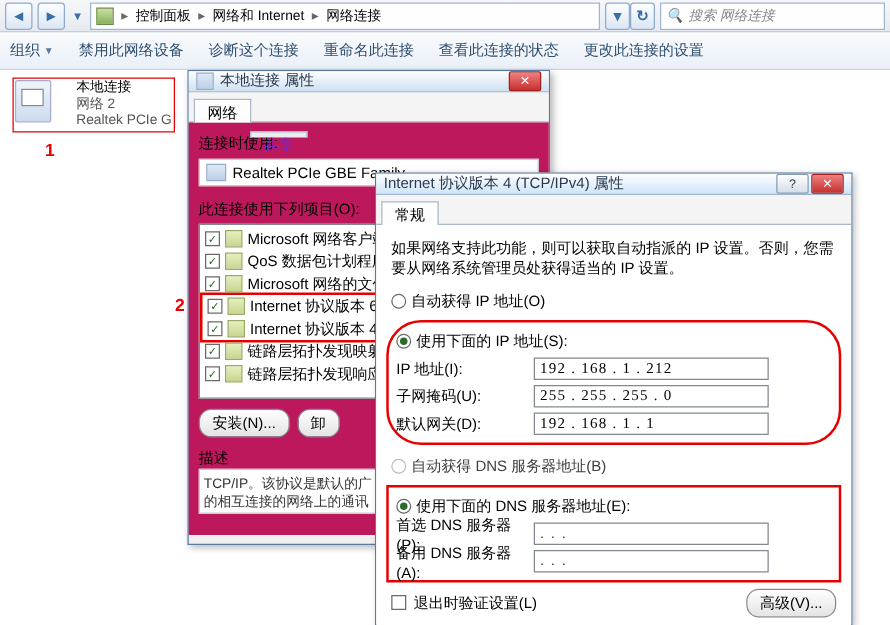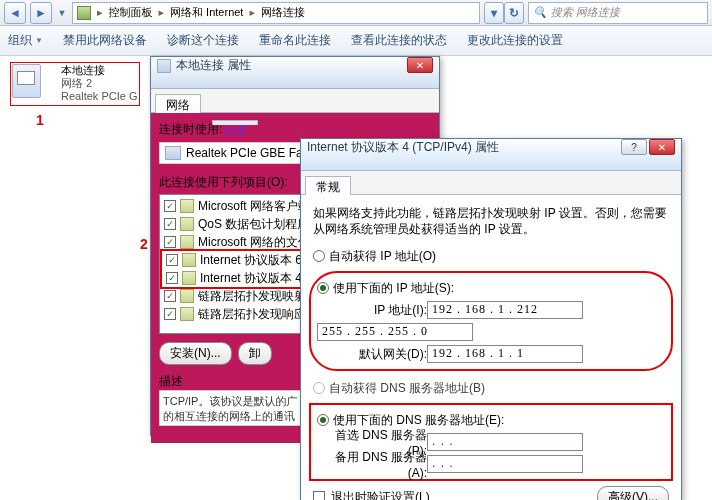--- a/index.html
+++ b/index.html
@@ -13,42 +13,42 @@
   .cmdbar { height: 30px; background: linear-gradient(#f9fbfd,#eaf0f8); border-bottom: 1px solid #c9d4e2; display: flex; align-items: center; padding: 0 8px; gap: 20px; font-size: 12px; color: #2f4f6f; }
   .cmd { display: flex; align-items: center; gap: 3px; }
   .mini-arrow { font-size: 8px; color: #5a7aa0; }
   .content { position: relative; height: calc(100% - 56px); }
   .adapter { position: absolute; left: 10px; top: 6px; width: 130px; height: 44px; border: 1px solid #e60000; display: flex; gap: 20px; padding: 1px; }
   .adapter-icon { width: 34px; height: 34px; background: linear-gradient(#eef4fb,#cbdcee); border: 1px solid #aac; border-radius: 2px; position: relative; }
   .adapter-icon::after { content:""; position:absolute; left:4px; top:6px; width:16px; height:12px; background:#fff; border:1px solid #889; }
   .ad-text { line-height: 13px; font-size: 11px; white-space: nowrap; overflow: hidden; }
   .annot { position: absolute; color: #e60000; font-size: 14px; font-weight: bold; }
   .dlg { position: absolute; background: #f0f0f0; border: 1px solid #5a7aa0; box-shadow: 2px 2px 6px rgba(0,0,0,.3); }
-  .dlg-title { height: 32px; background: linear-gradient(#fdfefe,#cfe0f2); border-bottom: 1px solid #9fb6d0; display: flex; align-items: flex-start; padding: 0 6px; font-size: 12px; color: #2a3a50; justify-content: space-between; }
+  .dlg-title { height: 17px; background: linear-gradient(#fdfefe,#cfe0f2); border-bottom: 1px solid #9fb6d0; display: flex; align-items: flex-end; padding: 0 6px; font-size: 12px; color: #2a3a50; justify-content: space-between; }
   .dlg-title-right { display: flex; gap: 2px; }
   .title-btn { width: 26px; height: 16px; border: 1px solid #8a9cb2; background: linear-gradient(#fefefe,#d6dee8); border-radius: 2px; font-size: 10px; display:flex; align-items:center; justify-content:center; }
   .close-btn { background: linear-gradient(#f08080,#c83030); color:#fff; border-color:#a02020; }
-  .tabs { display: flex; height: 24px; border-bottom: 1px solid #a9b8ca; background: #f4f4f4; padding-left: 4px; padding-top: 4px; gap: 12px; }
+  .tabs { display: flex; height: 24px; border-bottom: 1px solid #a9b8ca; background: #f4f4f4; padding-left: 4px; padding-top: 4px; gap: 0; }
   .tab { border: 1px solid #a9b8ca; border-bottom: none; padding: 2px 10px; background: #fdfdfd; font-size: 12px; margin-right: -1px; position: relative; top:1px; }
   .tab.inactive { background: #ececec; color:#6d28d9;margin-top:26px; }
   .dlg-body { background: #be185d; padding: 8px; font-size: 12px; }
   .conn-using { margin-bottom: 4px; }
   .adapter-row { border: 1px solid #ccc; padding: 3px 5px; display: flex; align-items: center; gap: 5px; background:#fff; margin-bottom: 10px; }
   .mini-ic { width: 16px; height: 14px; background: linear-gradient(#dfe9f5,#bcd0e6); border:1px solid #99aacc; }
   .listbox { border: 1px solid #828790; height: 140px; overflow: hidden; background:#fff; padding: 2px; }
   .li-row { display: flex; align-items: center; gap: 4px; height: 18px; padding-left: 2px;}
   .chk { width: 12px; height: 12px; border: 1px solid #6a6a6a; background:#fff; display:inline-flex; align-items:center; justify-content:center; font-size:9px; color:#2a6a2a; }
   .prot-ic { width: 14px; height: 14px; background: linear-gradient(#e6efc0,#c6d68f); border:1px solid #99aa66; }
   .hlrow { border: 2px solid #e60000; margin: -2px; padding: 0 2px; }
   .btn { border: 1px solid #8a8a8a; background: linear-gradient(#fefefe,#e4e4e4); padding: 2px 10px; font-size: 12px; border-radius: 10px; }
   .radio { width: 12px; height: 12px; border: 1px solid #6a6a6a; border-radius: 50%; display:inline-flex; align-items:center; justify-content:center; margin-right:4px; }
   .radio .dot { width:6px; height:6px; background:#2a6a2a; border-radius:50%; }
   .fieldrow { display:flex; align-items:center; height: 22px; }
-  .fieldrow label { width: 110px; text-align: right; }
-  .ipbox { width: 156px; height: 18px; border: 1px solid #828790; background:#fff; padding: 0 4px; letter-spacing: 1px; font-family: Tahoma; font-size: 12px; }
+  .fieldrow label { width: 110px; }
+  .ipbox { width: 188px; height: 18px; border: 1px solid #828790; background:#fff; padding: 0 4px; letter-spacing: 1px; font-family: Tahoma; font-size: 12px; }
   .outline-red { border: 2px solid #e60000; padding: 3px 4px; margin: -3px -4px; }
   .ipv4-body { background:#fff; padding: 10px 12px 8px 12px; font-size:12px; }
   .desc { line-height: 16px; margin-bottom: 8px; }
   .dim { color:#404040; }
 </style>
 </head>
 <body>
 
 <div class="topbar">
   <div class="navbtn">◄</div>
@@ -180,38 +180,39 @@
       <span>Internet 协议版本 4 (TCP/IPv4) 属性</span>
       <div class="dlg-title-right">
         <div class="title-btn">?</div>
         <div class="title-btn close-btn">✕</div>
       </div>
     </div>
     <div class="tabs">
       <div class="tab">常规</div>
     </div>
     <div class="ipv4-body">
-      <div class="desc">如果网络支持此功能，链路层拓扑发现映射 IP 设置。否则，您需要从网络系统管理员处获得适当的 IP 设置。</div>
+      <div class="desc">如果网络支持此功能，则可以获取自动指派的 IP 设置。否则，您需要从网络系统管理员处获得适当的 IP 设置。</div>
 
       <div class="fieldrow">
           <span class="radio"></span>
           <span>自动获得 IP 地址(O)</span>
         </div>
       <div class="outline-red" style="margin-top:4px; margin-bottom:6px; padding:4px 6px;border-radius:28px;">
         <div class="fieldrow">
             <span class="radio">
               <span class="dot"></span>
             </span>
             <span>使用下面的 IP 地址(S):</span>
           </div>
         <div class="fieldrow">
             <label>IP 地址(I):</label>
             <div class="ipbox">192 . 168 .  1  . 212</div>
           </div>
         <div class="fieldrow">
+            <label>子网掩码(U):</label>
             <div class="ipbox">255 . 255 . 255 .  0</div>
           </div>
         <div class="fieldrow">
             <label>默认网关(D):</label>
             <div class="ipbox">192 . 168 .  1  .  1</div>
           </div>
       </div>
 
       <div class="fieldrow dim">
           <span class="radio" style="border-color:#bbb;"></span>

